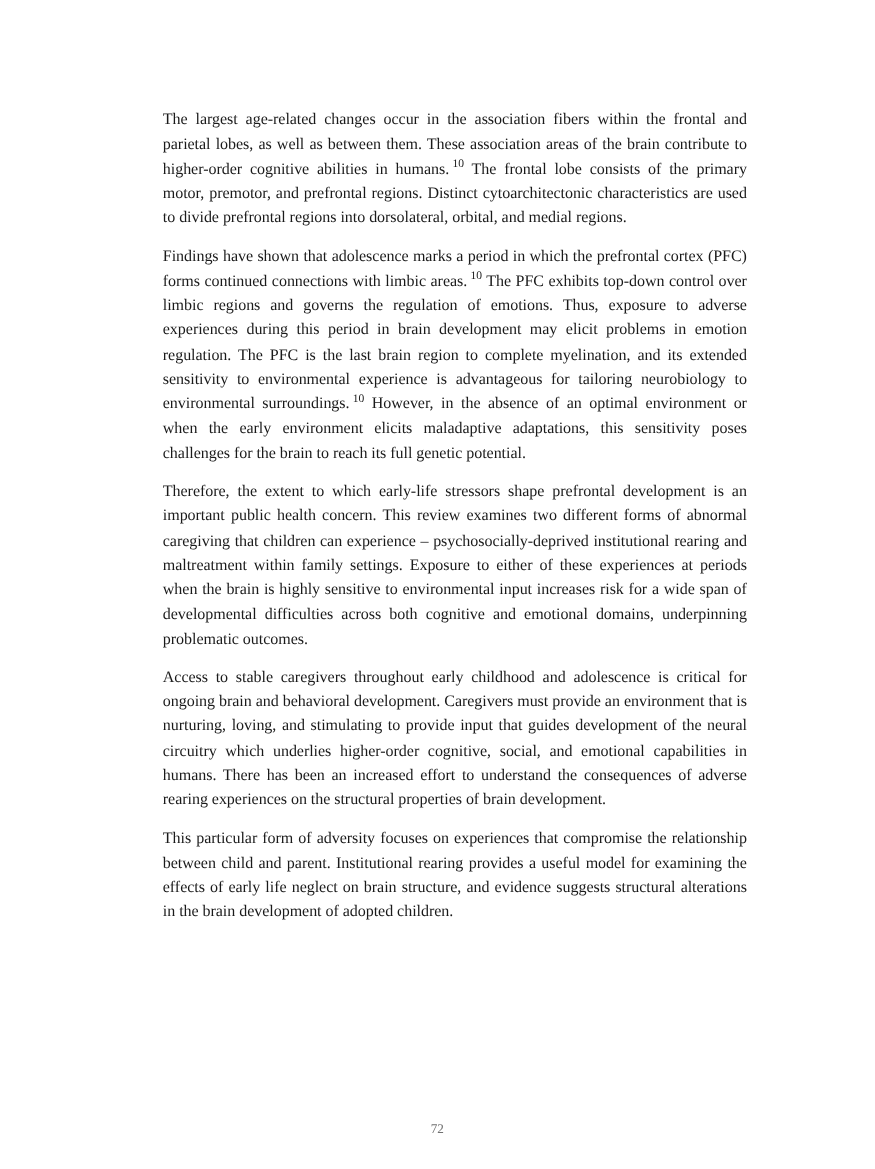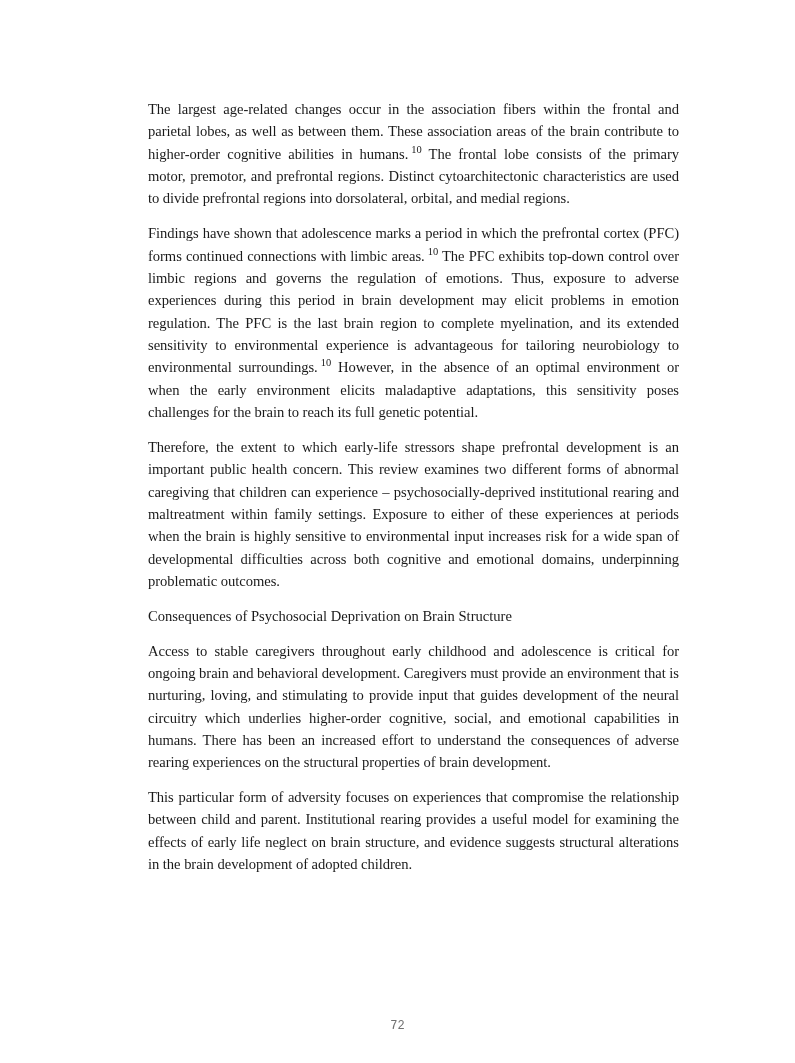--- a/index.html
+++ b/index.html
@@ -41,40 +41,39 @@
       margin-left: 3px;
     }
     .page-number {
       position: absolute;
       left: 0;
       width: 795px;
       top: 1019px;
       text-align: center;
       font-size: 12px;
       color: #707070;
-      font-family: Liberation Mono, monospace;
+      font-family: Liberation Serif, serif;
     }
   </style>
 </head>
 <body>
 
 <div class="page">
   <p class="para">
     <span>The largest age-related changes occur in the association fibers within the frontal and parietal lobes, as well as between them. These association areas of the brain contribute to higher-order cognitive abilities in humans.</span><sup>10</sup><span> The frontal lobe consists of the primary motor, premotor, and prefrontal regions. Distinct cytoarchitectonic characteristics are used to divide prefrontal regions into dorsolateral, orbital, and medial regions.</span>
   </p>
 
   <p class="para">
     <span>Findings have shown that adolescence marks a period in which the prefrontal cortex (PFC) forms continued connections with limbic areas.</span><sup>10</sup><span> The PFC exhibits top-down control over limbic regions and governs the regulation of emotions. Thus, exposure to adverse experiences during this period in brain development may elicit problems in emotion regulation. The PFC is the last brain region to complete myelination, and its extended sensitivity to environmental experience is advantageous for tailoring neurobiology to environmental surroundings.</span><sup>10</sup><span> However, in the absence of an optimal environment or when the early environment elicits maladaptive adaptations, this sensitivity poses challenges for the brain to reach its full genetic potential.</span>
   </p>
 
   <p class="para">
     <span>Therefore, the extent to which early-life stressors shape prefrontal development is an important public health concern. This review examines two different forms of abnormal caregiving that children can experience – psychosocially-deprived institutional rearing and maltreatment within family settings. Exposure to either of these experiences at periods when the brain is highly sensitive to environmental input increases risk for a wide span of developmental difficulties across both cognitive and emotional domains, underpinning problematic outcomes.</span>
   </p>
 
-  <p class="heading">Consequences of Psychosocial Deprivation on Brain Structure</p>
 
   <p class="para">
     <span>Access to stable caregivers throughout early childhood and adolescence is critical for ongoing brain and behavioral development. Caregivers must provide an environment that is nurturing, loving, and stimulating to provide input that guides development of the neural circuitry which underlies higher-order cognitive, social, and emotional capabilities in humans. There has been an increased effort to understand the consequences of adverse rearing experiences on the structural properties of brain development.</span>
   </p>
 
   <p class="para">
     <span>This particular form of adversity focuses on experiences that compromise the relationship between child and parent. Institutional rearing provides a useful model for examining the effects of early life neglect on brain structure, and evidence suggests structural alterations in the brain development of adopted children.</span>
   </p>
 </div>
 

